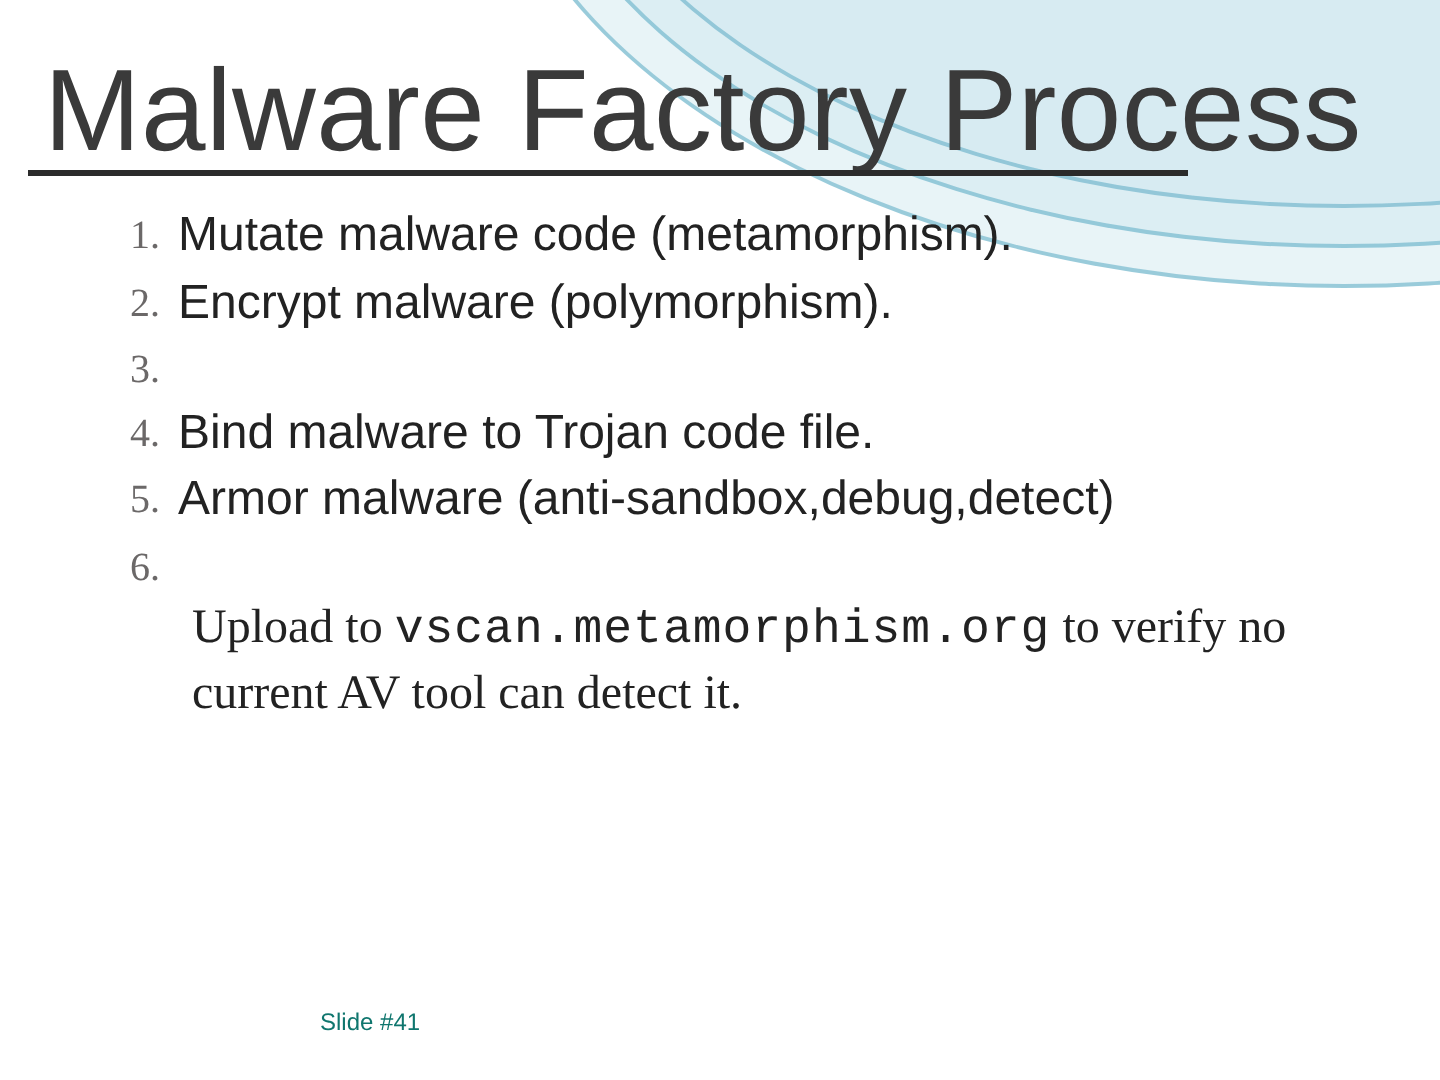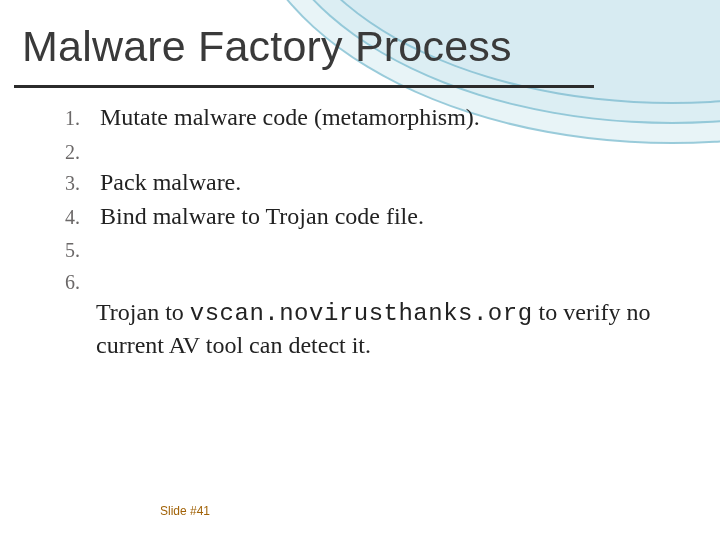--- a/index.html
+++ b/index.html
@@ -22,21 +22,21 @@
     background:rgba(150,205,220,0.22);
   }
   .waves .w1{width:860px;height:520px;top:0;left:0}
   .waves .w2{width:820px;height:480px;top:20px;left:20px;background:rgba(150,205,220,0.14)}
   .waves .w3{width:780px;height:440px;top:40px;left:40px;background:rgba(180,220,235,0.10)}
 
   .title{
     position:absolute;left:22px;top:22px;
     font-family:"Segoe UI Light","Segoe UI","Helvetica Neue",Arial,sans-serif;
     font-weight:300;
-    font-size:43px;
+    font-size:58px;
     color:#3a3a3a;
     letter-spacing:.2px;
   }
   .rule{
     position:absolute;left:14px;top:85px;
     width:580px;height:0;
     border-top:3px solid #2b2b2b;
   }
   .content{
     position:absolute;left:46px;top:100px;right:28px;
@@ -46,27 +46,27 @@
   }
   .row{display:flex;margin:2px 0}
   .num{
     width:34px;flex:0 0 34px;
     text-align:right;
     font-family:"Segoe Script","Comic Sans MS",cursive;
     color:#6b6868;
     font-size:20px;
     padding-top:3px;
   }
-  .txt{margin-left:20px;font-family:Liberation Serif, serif}
+  .txt{margin-left:9px;font-family:Liberation Sans, sans-serif}
   .indent{margin-left:50px;margin-top:2px;font-family:Georgia,serif}
   .mono{font-family:"Courier New",Courier,monospace;letter-spacing:.5px}
   .footer{
     position:absolute;left:160px;bottom:22px;
     font-family:Arial,Helvetica,sans-serif;
-    font-size:12px;color:#a16207;
+    font-size:12px;color:#0f766e;
   }
 </style>
 </head>
 <body>
 
 <div class="waves">
   <div class="w1"></div>
     <div class="w2"></div>
     <div class="w3"></div>
 </div>
@@ -74,33 +74,34 @@
 <div class="title">Malware Factory Process</div>
 <div class="rule"></div>
 
 <div class="content">
   <div class="row">
     <div class="num">1.</div>
     <div class="txt">Mutate malware code (metamorphism).</div>
   </div>
   <div class="row">
     <div class="num">2.</div>
+    <div class="txt">Encrypt malware (polymorphism).</div>
   </div>
   <div class="row">
     <div class="num">3.</div>
-    <div class="txt">Pack malware.</div>
   </div>
   <div class="row">
     <div class="num">4.</div>
     <div class="txt">Bind malware to Trojan code file.</div>
   </div>
   <div class="row">
     <div class="num">5.</div>
+    <div class="txt">Armor malware (anti-sandbox,debug,detect)</div>
   </div>
   <div class="row">
     <div class="num">6.</div>
   </div>
   <div class="indent">
-    <span>Trojan to </span><span class="mono">vscan.novirusthanks.org</span><span> to verify no current AV tool can detect it.</span>
+    <span>Upload to </span><span class="mono">vscan.metamorphism.org</span><span> to verify no current AV tool can detect it.</span>
   </div>
 </div>
 
 <div class="footer">Slide #41</div>
 
 </body></html>

